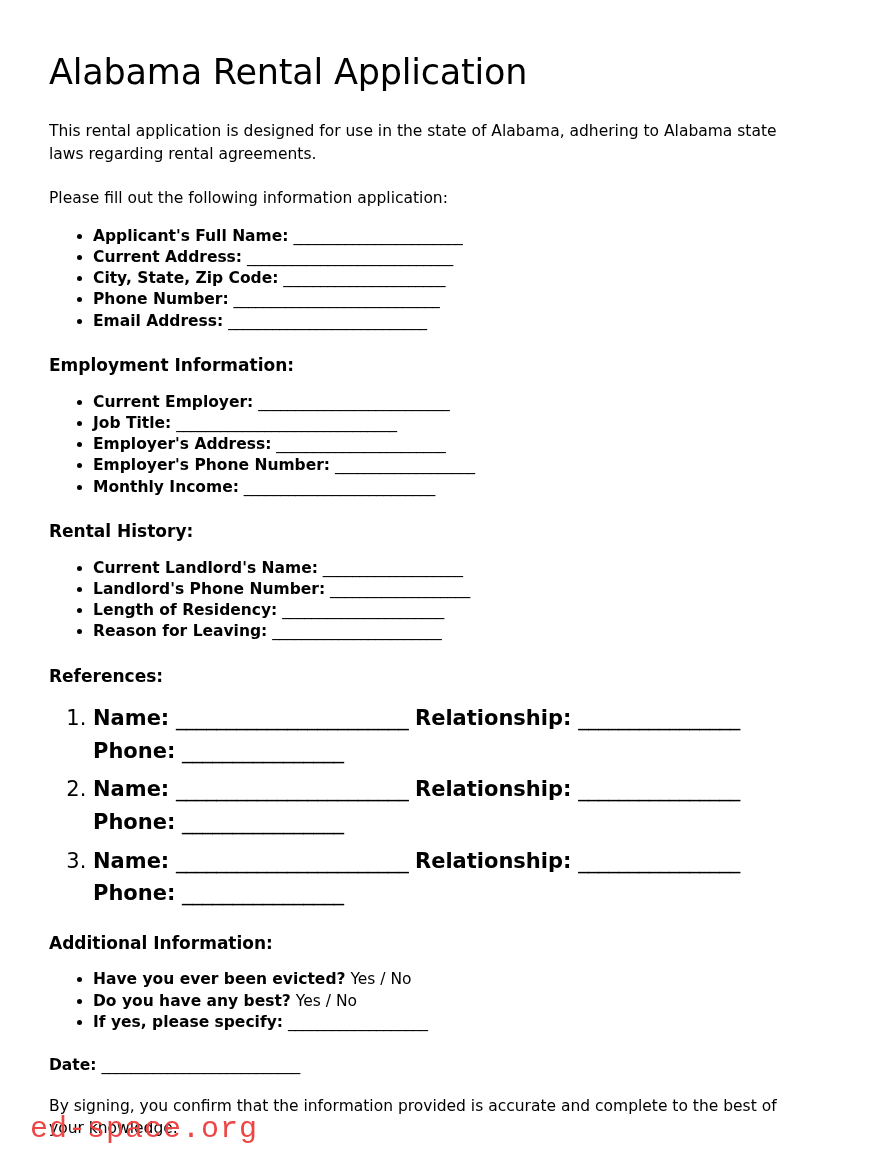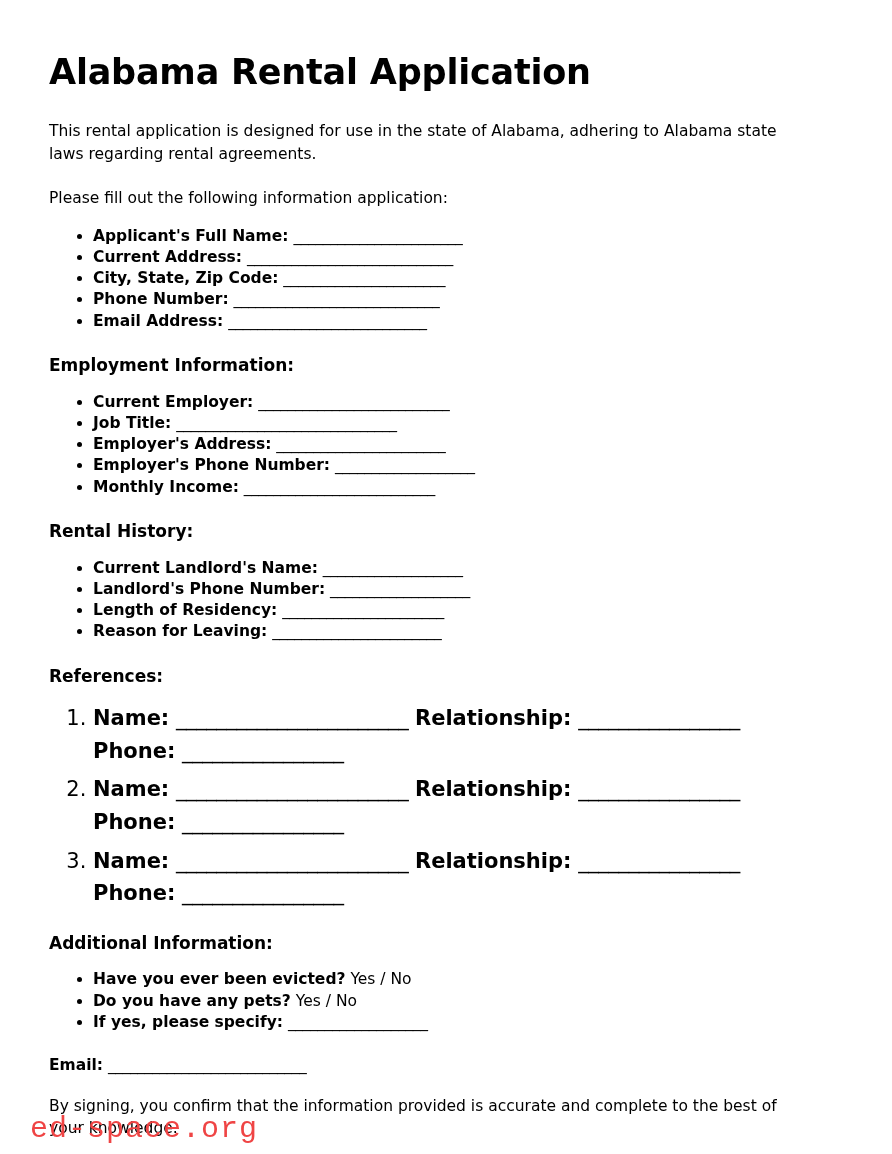--- a/index.html
+++ b/index.html
@@ -23,21 +23,21 @@
     background: #ffffff;
   }
   .content {
     position: absolute;
     left: 49px;
     top: 52px;
     width: 760px;
   }
   h1.doc-title {
     font-size: 35px;
-    font-weight: bold;
+    font-weight: normal;
     letter-spacing: -0.2px;
     margin: 0 0 28px 0;
     line-height: 1.15;
   }
   p.para {
     font-size: 15.5px;
     line-height: 1.45;
     margin: 0 0 22px 0;
     font-weight: normal;
   }
@@ -152,25 +152,25 @@
     <ol class="ref-list">
       <li><span class="lbl">Name:</span> <span class="blank">_______________________</span> <span class="lbl">Relationship:</span> <span class="blank">________________</span> <span class="lbl">Phone:</span> <span class="blank">________________</span></li>
       <li><span class="lbl">Name:</span> <span class="blank">_______________________</span> <span class="lbl">Relationship:</span> <span class="blank">________________</span> <span class="lbl">Phone:</span> <span class="blank">________________</span></li>
       <li><span class="lbl">Name:</span> <span class="blank">_______________________</span> <span class="lbl">Relationship:</span> <span class="blank">________________</span> <span class="lbl">Phone:</span> <span class="blank">________________</span></li>
     </ol>
 
     <h2 class="section">Additional Information:</h2>
 
     <ul class="field-list">
       <li><span class="lbl">Have you ever been evicted?</span> <span class="plain">Yes / No</span></li>
-      <li><span class="lbl">Do you have any pets?</span> <span class="plain">Yes / No</span></li>
+      <li><span class="lbl">Do you have any best?</span> <span class="plain">Yes / No</span></li>
       <li><span class="lbl">If yes, please specify:</span> <span class="blank">___________________</span></li>
     </ul>
 
 
-    <div class="sig-line"><span class="lbl">Email:</span> <span class="blank">___________________________</span></div>
+    <div class="sig-line"><span class="lbl">Date:</span> <span class="blank">___________________________</span></div>
 
     <p class="closing">By signing, you confirm that the information provided is accurate and complete to the best of your knowledge.</p>
 
   </div>
 
   <div class="watermark">ed-space.org</div>
 </div>
 
 </body></html>

